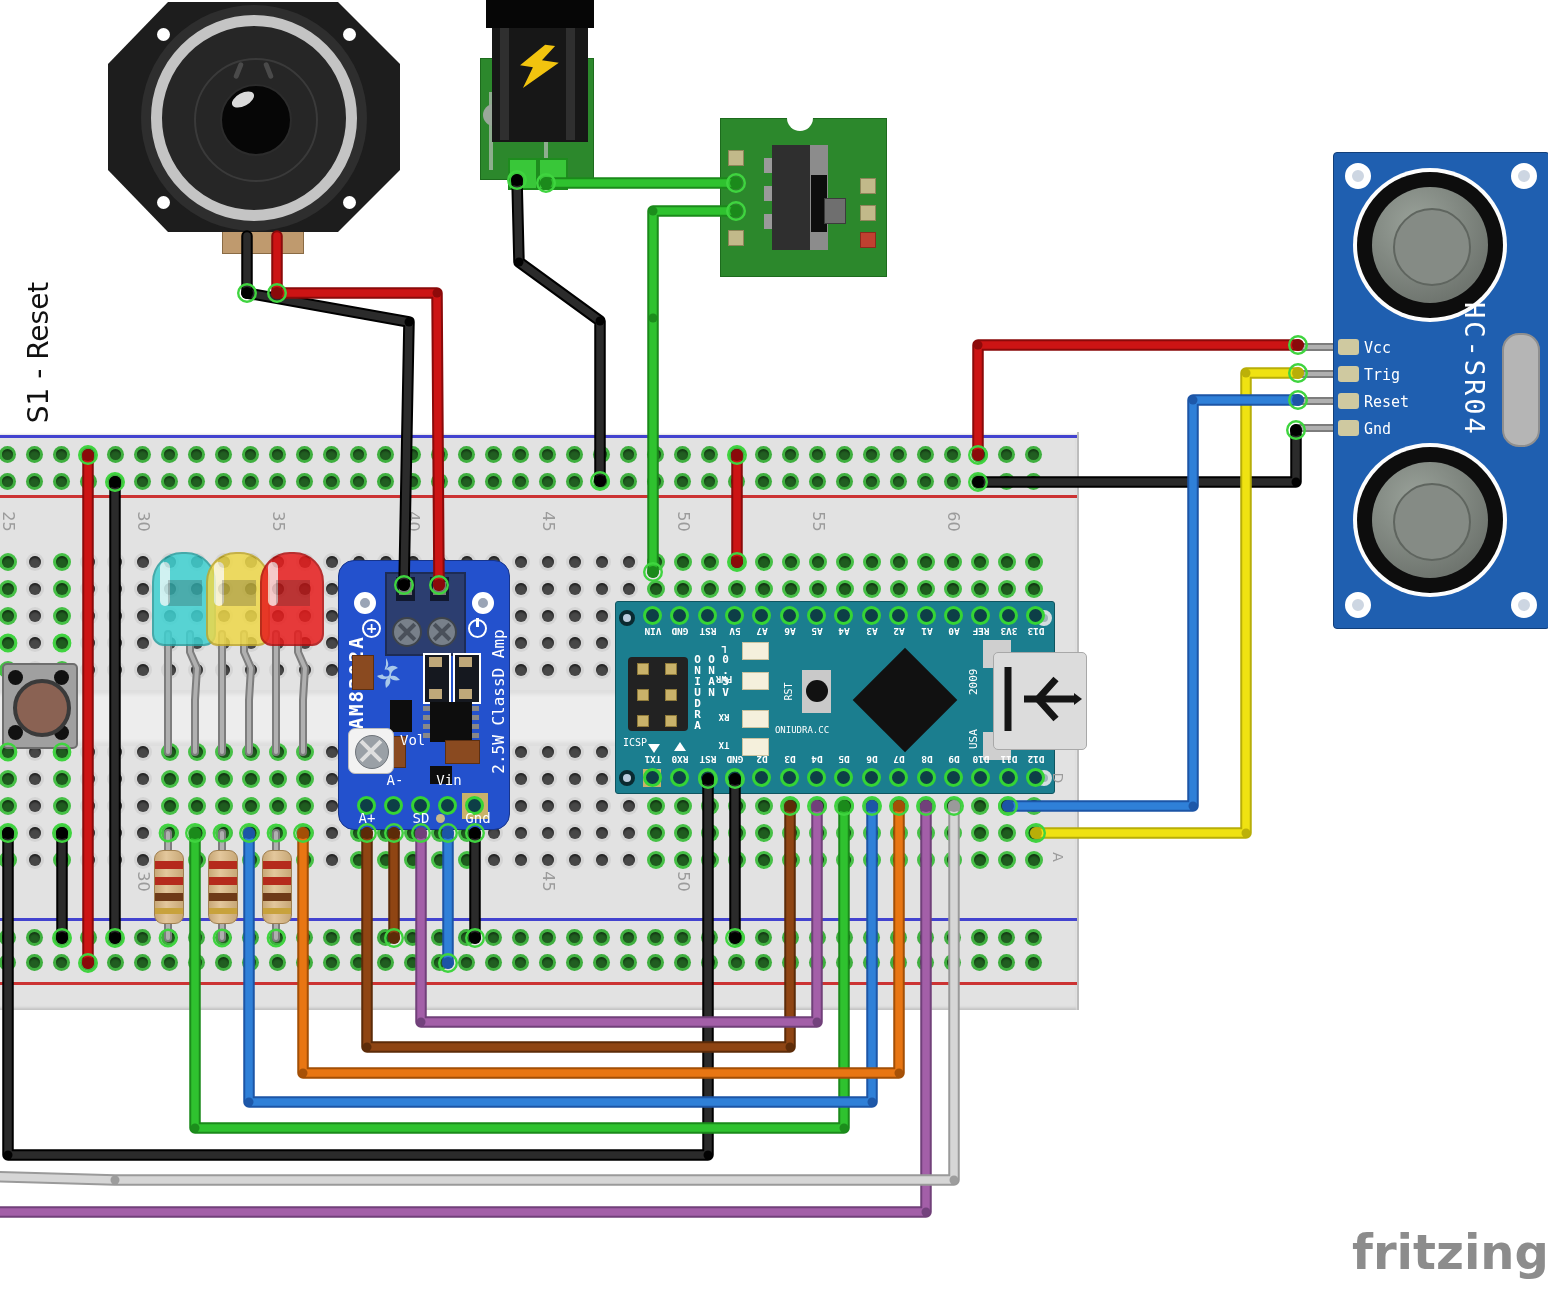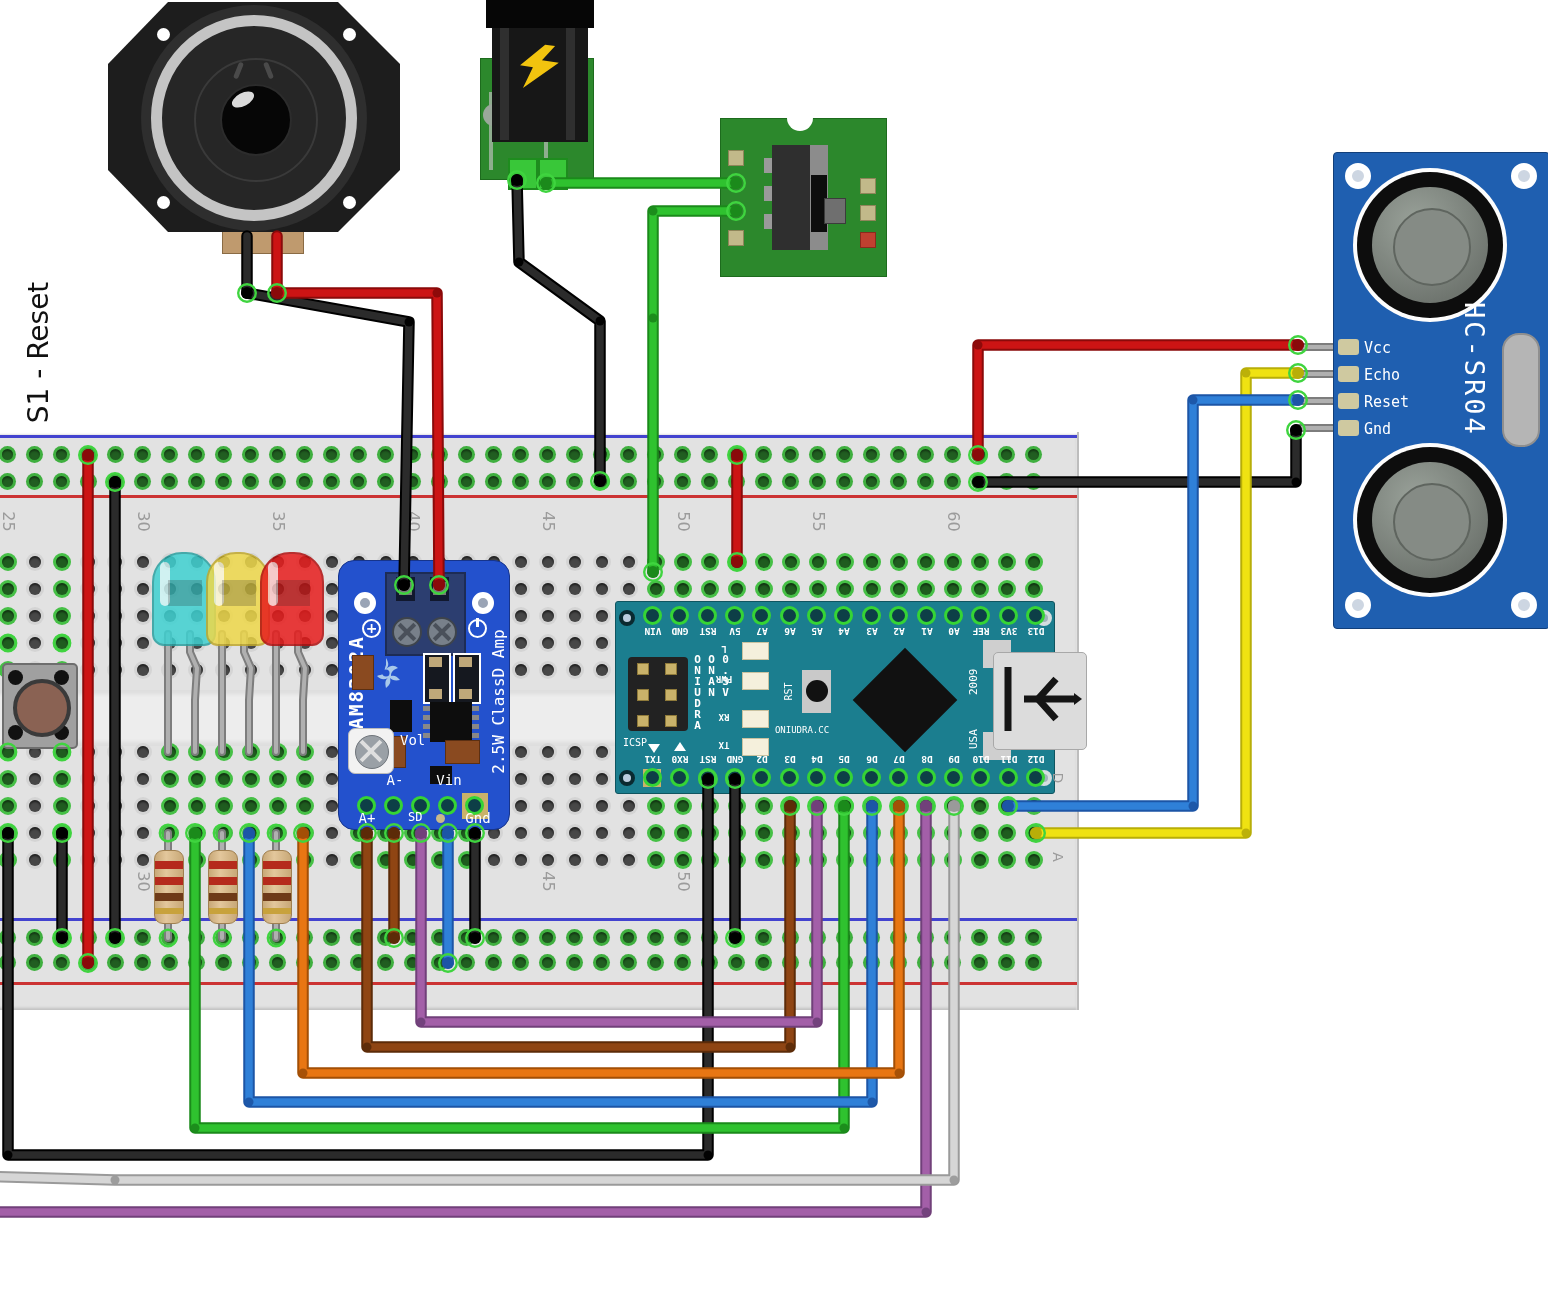--- a/index.html
+++ b/index.html
@@ -91,21 +91,21 @@
     <div class="abs" style="left:20px;top:291px;width:154px;height:154px;border-radius:50%;background:#fdfdfd;">
       <div class="abs" style="left:4px;top:4px;width:146px;height:146px;border-radius:50%;background:#0d0d0d;"></div>
       <div class="abs" style="left:19px;top:19px;width:116px;height:116px;border-radius:50%;background:radial-gradient(circle at 38% 32%,#9aa29a,#6f756f 75%);"></div>
       <div class="abs" style="left:40px;top:40px;width:74px;height:74px;border-radius:50%;background:#858b85;border:2px solid #5f655f;"></div>
     </div>
     <div class="abs" style="left:5px;top:187px;width:21px;height:16px;background:#cfc9a0;border-radius:3px;"></div>
     <div class="abs" style="left:5px;top:214px;width:21px;height:16px;background:#cfc9a0;border-radius:3px;"></div>
     <div class="abs" style="left:5px;top:241px;width:21px;height:16px;background:#cfc9a0;border-radius:3px;"></div>
     <div class="abs" style="left:5px;top:268px;width:21px;height:16px;background:#cfc9a0;border-radius:3px;"></div>
     <div class="abs wlab" style="left:31px;top:187px;font-size:15px;">Vcc</div>
-    <div class="abs wlab" style="left:31px;top:214px;font-size:15px;">Echo</div>
+    <div class="abs wlab" style="left:31px;top:214px;font-size:15px;">Trig</div>
     <div class="abs wlab" style="left:31px;top:241px;font-size:15px;">Reset</div>
     <div class="abs wlab" style="left:31px;top:268px;font-size:15px;">Gnd</div>
     <div class="abs wlab" style="left:126px;top:150px;height:200px;writing-mode:vertical-rl;font-size:27px;letter-spacing:3px;">HC-SR04</div>
     <div class="abs" style="left:169px;top:181px;width:34px;height:110px;border-radius:17px;background:#b5b5b5;border:2px solid #8f8f8f;"></div>
   </div>
 
   <div class="abs" style="left:338px;top:560px;width:170px;height:268px;z-index:8;">
     <div class="abs" style="left:0;top:0;width:170px;height:268px;background:#2351cd;border:1px solid #16348c;border-radius:16px;"></div>
     <div class="abs" style="left:16px;top:32px;width:10px;height:10px;border-radius:50%;background:#9aa4b5;border:6px solid #fff;"></div>
     <div class="abs" style="left:134px;top:32px;width:10px;height:10px;border-radius:50%;background:#9aa4b5;border:6px solid #fff;"></div>
@@ -160,21 +160,21 @@
     <div class="abs wlab r180" style="left:62px;top:172px;font-size:14px;">Vol</div>
     <div class="abs pin-green" style="left:19px;top:236px;"></div>
     <div class="abs pin-green" style="left:46px;top:236px;"></div>
     <div class="abs pin-green" style="left:73px;top:236px;"></div>
     <div class="abs pin-green" style="left:100px;top:236px;"></div>
     <div class="abs" style="left:124px;top:233px;width:26px;height:26px;background:#c9b26a;"></div>
     <div class="abs pin-green" style="left:127px;top:236px;"></div>
     <div class="abs wlab" style="left:44px;top:212px;width:26px;text-align:center;font-size:14px;">A-</div>
     <div class="abs wlab" style="left:96px;top:212px;width:30px;text-align:center;font-size:14px;">Vin</div>
     <div class="abs wlab" style="left:16px;top:250px;width:26px;text-align:center;font-size:14px;">A+</div>
-    <div class="abs wlab r180" style="left:70px;top:250px;width:26px;font-size:12px;">SD</div>
+    <div class="abs wlab r180" style="left:70px;top:250px;width:26px;text-align:center;font-size:14px;">SD</div>
     <div class="abs wlab" style="left:122px;top:250px;width:36px;text-align:center;font-size:14px;">Gnd</div>
     <div class="abs" style="left:98px;top:254px;width:9px;height:9px;border-radius:50%;background:#c9b98a;"></div>
   </div>
 
   <div id="nano" class="abs" style="left:615px;top:601px;width:438px;height:191px;z-index:8;">
     <div class="abs" style="left:0;top:0;width:438px;height:191px;background:#1b7e8f;border:1px solid #0f5560;border-radius:3px;"></div>
     <div class="abs" style="left:4px;top:9px;width:8px;height:8px;border-radius:50%;background:#bcd;border:4px solid #0a2a30;"></div>
     <div class="abs" style="left:4px;top:169px;width:8px;height:8px;border-radius:50%;background:#bcd;border:4px solid #0a2a30;"></div>
     <div class="abs" style="left:421px;top:9px;width:8px;height:8px;border-radius:50%;background:#9fb3b8;border:4px solid #d5dddf;"></div>
     <div class="abs" style="left:421px;top:169px;width:8px;height:8px;border-radius:50%;background:#9fb3b8;border:4px solid #d5dddf;"></div>
@@ -318,20 +318,21 @@
     </div>
 
   <div class="abs" style="left:2px;top:663px;width:72px;height:82px;background:#a0a0a0;border:2px solid #6e6e6e;border-radius:5px;z-index:7;">
     <div class="abs" style="left:4px;top:5px;width:15px;height:15px;border-radius:50%;background:#111;"></div>
     <div class="abs" style="left:50px;top:5px;width:15px;height:15px;border-radius:50%;background:#111;"></div>
     <div class="abs" style="left:4px;top:60px;width:15px;height:15px;border-radius:50%;background:#111;"></div>
     <div class="abs" style="left:50px;top:60px;width:15px;height:15px;border-radius:50%;background:#111;"></div>
     <div class="abs" style="left:9px;top:14px;width:50px;height:50px;border-radius:50%;background:#8a6253;border:4px solid #3a3a3a;"></div>
   </div>
 
+  <div class="abs" style="left:1352px;top:1224px;font-size:48px;font-weight:600;color:#8c8c8c;letter-spacing:0;z-index:30;">fritzing</div>
 <div style="position: absolute; left: -40px; top: 432px; width: 1117px; height: 578px; background: rgb(226, 226, 226); border-right: 2px solid rgb(189, 189, 189); box-shadow: rgb(255, 255, 255) 0px 2px 2px inset, rgba(0, 0, 0, 0.15) 0px -2px 3px inset; z-index: 1;"></div>
     <div style="position: absolute; left: -40px; top: 690px; width: 1117px; height: 56px; background: rgb(237, 237, 237); box-shadow: rgba(0, 0, 0, 0.07) 0px 4px 4px inset, rgba(0, 0, 0, 0.07) 0px -4px 4px inset; z-index: 1;"></div>
     <div style="position: absolute; left: -40px; top: 435px; width: 1117px; height: 2.5px; background: rgb(67, 67, 207); z-index: 2;"></div>
     <div style="position: absolute; left: -40px; top: 495px; width: 1117px; height: 2.5px; background: rgb(204, 51, 51); z-index: 2;"></div>
     <div style="position: absolute; left: -40px; top: 918px; width: 1117px; height: 2.5px; background: rgb(67, 67, 207); z-index: 2;"></div>
     <div style="position: absolute; left: -40px; top: 982px; width: 1117px; height: 2.5px; background: rgb(204, 51, 51); z-index: 2;"></div>
     <div class="hole-r" style="position: absolute; left: 2px; top: 449px; z-index: 3;"></div>
     <div class="hole-r" style="position: absolute; left: 2px; top: 476px; z-index: 3;"></div>
     <div class="hole-r" style="position: absolute; left: 2px; top: 932px; z-index: 3;"></div>
     <div class="hole-r" style="position: absolute; left: 2px; top: 957px; z-index: 3;"></div>

